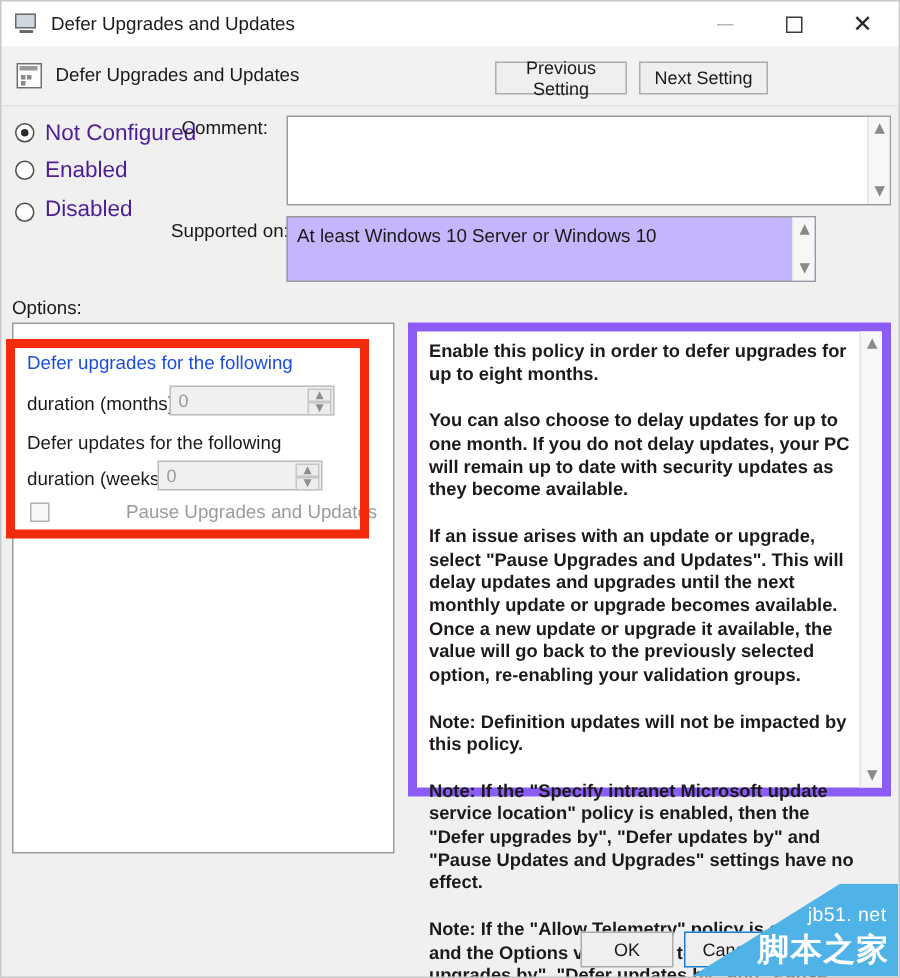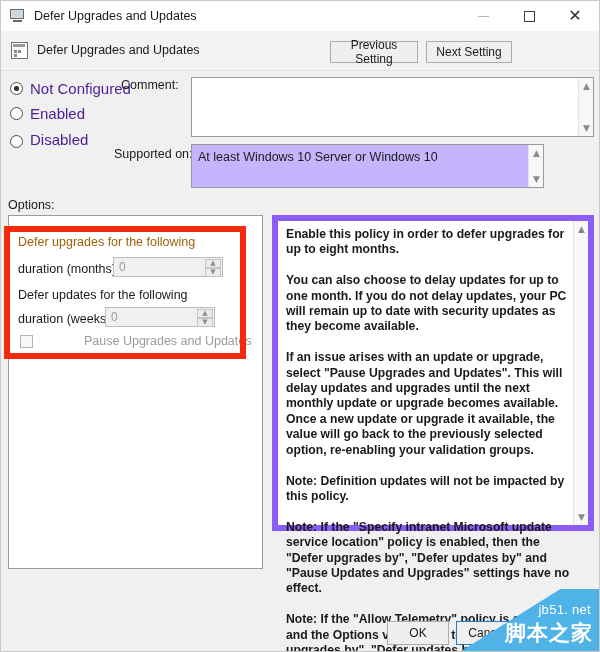--- a/index.html
+++ b/index.html
@@ -162,21 +162,21 @@
   }
 
   
   #options-panel {
     position: absolute; left: 7px; top: 214px;
     width: 255px; height: 354px;
     background: #ffffff; border: 1px solid #9a9a9a;
   }
   #opt-line1 {
     position: absolute; left: 9px; top: 19px;
-    font-size: 12.5px; color: #a16207; white-space: nowrap;
+    font-size: 12.5px; color: #1d4ed8; white-space: nowrap;
   }
   #opt-line2 {
     position: absolute; left: 9px; top: 46px;
     font-size: 12.5px; color: #1a1a1a; white-space: nowrap;
   }
   #opt-line3 {
     position: absolute; left: 9px; top: 72px;
     font-size: 12.5px; color: #1a1a1a; white-space: nowrap;
   }
   #opt-line4 {

